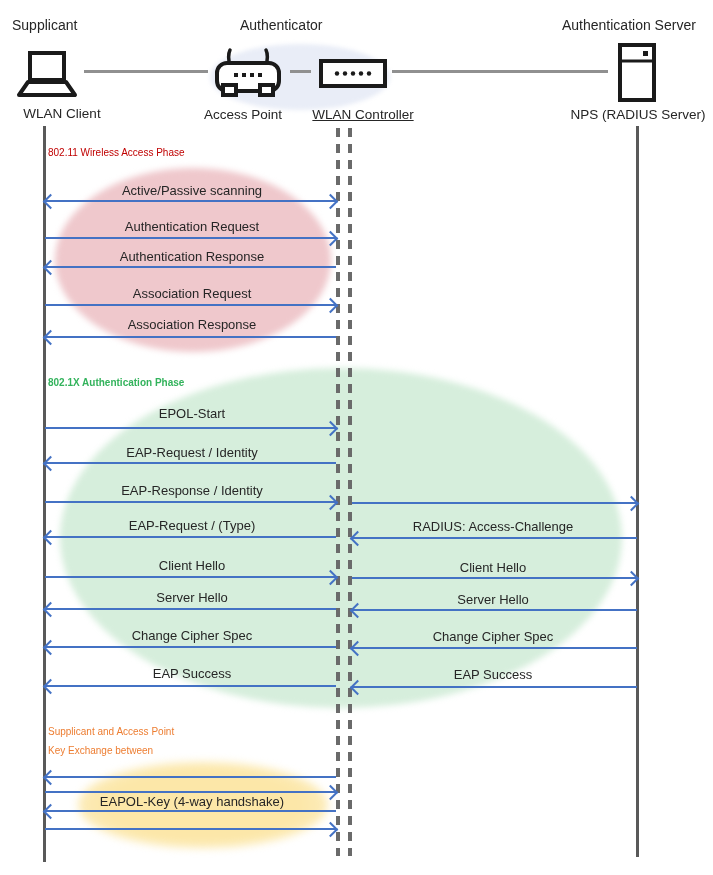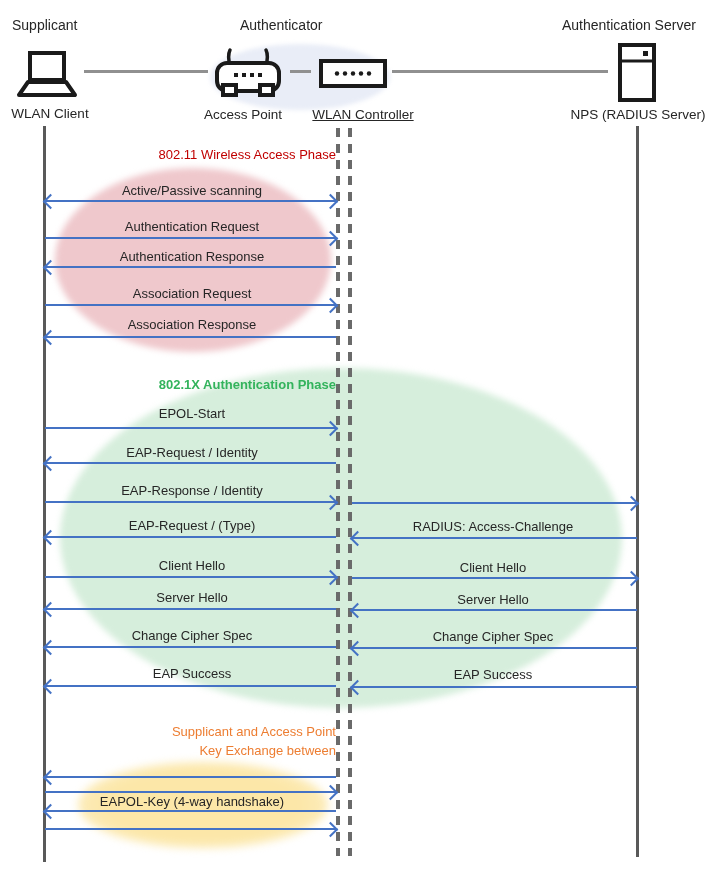--- a/index.html
+++ b/index.html
@@ -13,21 +13,21 @@
   .lifeline{position:absolute;width:3px;background:#595959;z-index:2;}
   .dashline{
     position:absolute;width:4px;z-index:2;
     background:repeating-linear-gradient(to bottom,#6a6a6a 0 9px,transparent 9px 16px);
   }
   .ellipse{position:absolute;border-radius:50%;z-index:1;}
   .e-blue{background:#e9edf7;filter:blur(2px);}
   .e-red{background:#efc8cc;filter:blur(3px);}
   .e-green{background:#d6eedc;filter:blur(3px);}
   .e-yellow{background:radial-gradient(ellipse at center,#fce7a8 55%,#fdf3d5 95%);filter:blur(4px);}
-  .phase-title{position:absolute;font-size:13px;text-align:right;z-index:3;white-space:nowrap;}
+  .phase-title{position:absolute;font-size:10px;text-align:left;z-index:3;white-space:nowrap;}
   .pt-red{color:#c00000;}
   .pt-green{color:#33b35c;}
   .pt-orange{color:#ed7d31;line-height:19px;white-space:normal;}
   .msg{position:absolute;font-size:13px;text-align:center;z-index:3;white-space:nowrap;color:#262626;}
   .lbl-l{left:48px;width:288px;}
   .lbl-r{left:349px;width:288px;}
   .arrow{position:absolute;height:2px;background:#4472c4;z-index:2;}
   .seg-l{left:45px;width:291px;}
   .seg-r{left:352px;width:285px;}
   .a-left::before,.a-both::before{
@@ -80,21 +80,21 @@
     <circle cx="43" cy="15.5" r="2.2" fill="#1a1a1a"></circle>
     <circle cx="51" cy="15.5" r="2.2" fill="#1a1a1a"></circle>
   </svg>
 
   <svg class="icon" style="left:617px;top:42px;" width="42" height="62" viewBox="0 0 42 62">
     <rect x="3" y="3" width="34" height="55" fill="#fff" stroke="#1a1a1a" stroke-width="4"></rect>
     <line x1="4" y1="19" x2="36" y2="19" stroke="#1a1a1a" stroke-width="3"></line>
     <rect x="26" y="9" width="5" height="5" fill="#1a1a1a"></rect>
   </svg>
 
-  <div class="dev" style="left:4px;top:106px;width:92px;">WLAN Client</div>
+  <div class="dev" style="left:16px;top:106px;width:92px;">WLAN Client</div>
   <div class="dev" style="left:193px;top:107px;width:100px;">Access Point</div>
   <div class="dev" style="left:307px;top:107px;width:112px;text-decoration:underline;">WLAN Controller</div>
   <div class="dev" style="left:568px;top:107px;width:140px;">NPS (RADIUS Server)</div>
 
   <div class="lifeline" style="left:43px;top:126px;height:736px;"></div>
   <div class="dashline" style="left:336px;top:128px;height:728px;"></div>
   <div class="dashline" style="left:348px;top:128px;height:728px;"></div>
   <div class="lifeline" style="left:636px;top:126px;height:731px;"></div>
 
   <div class="ellipse e-red" style="left:55px;top:168px;width:276px;height:184px;"></div>

